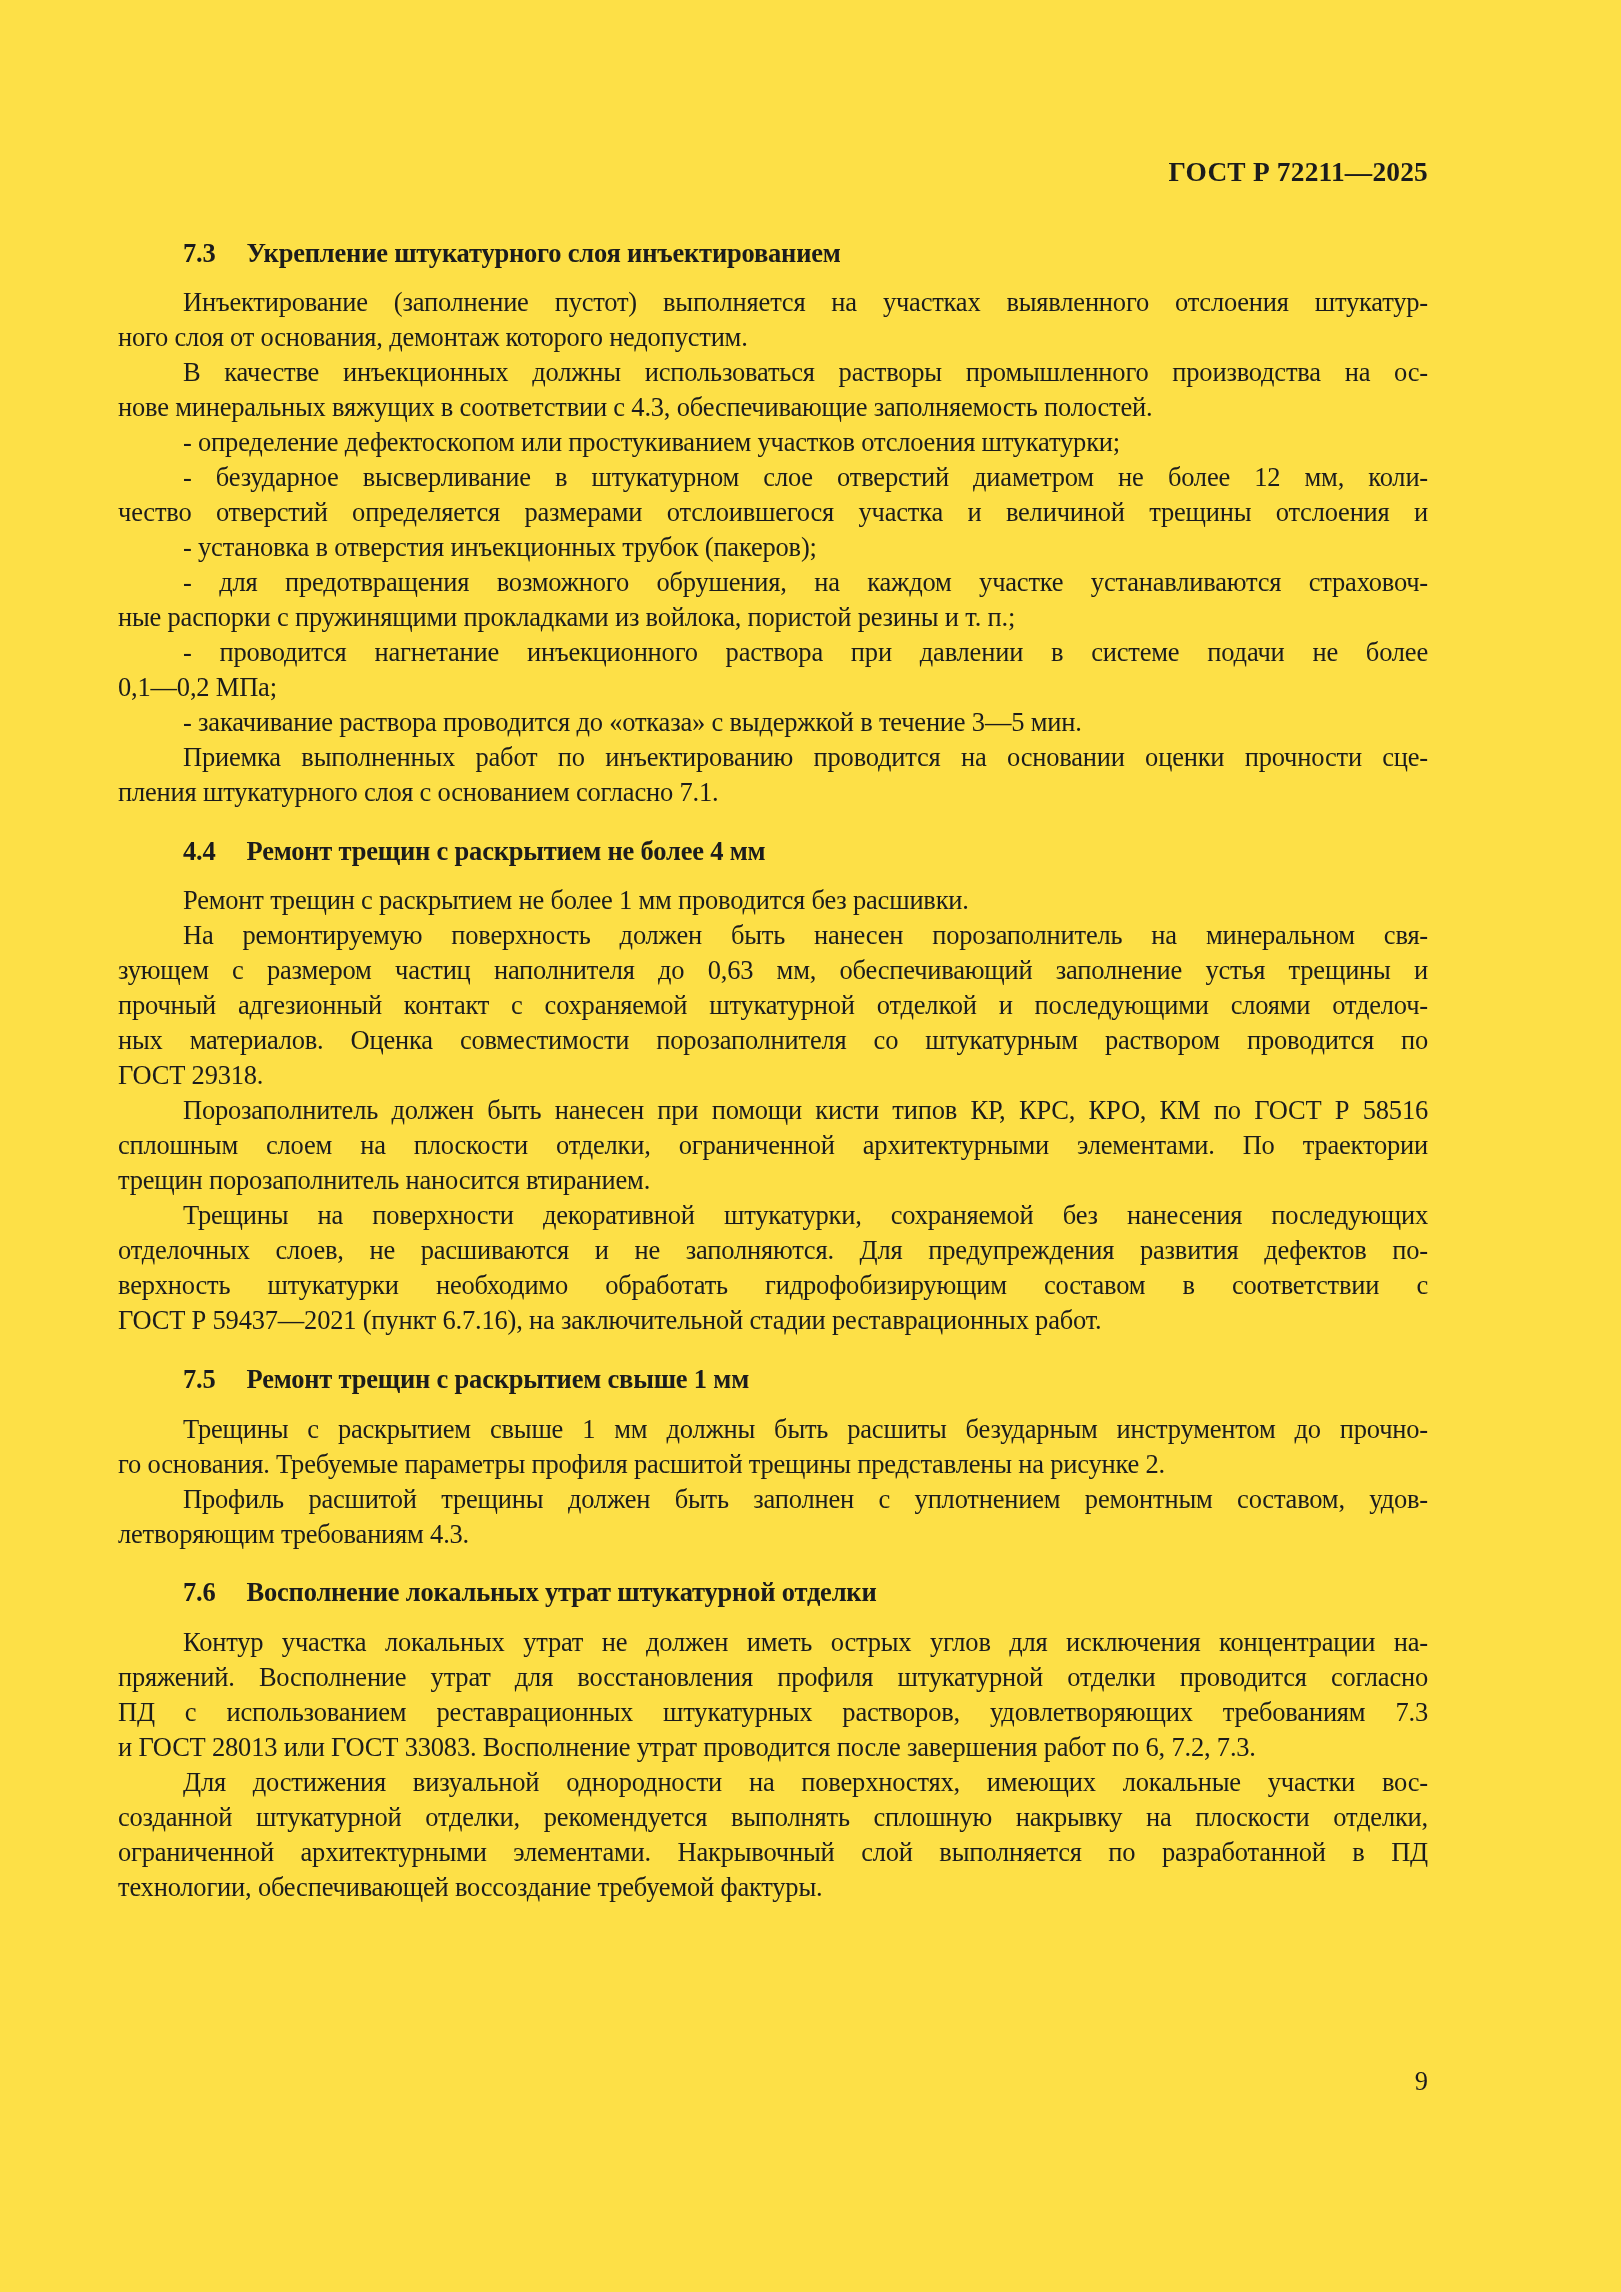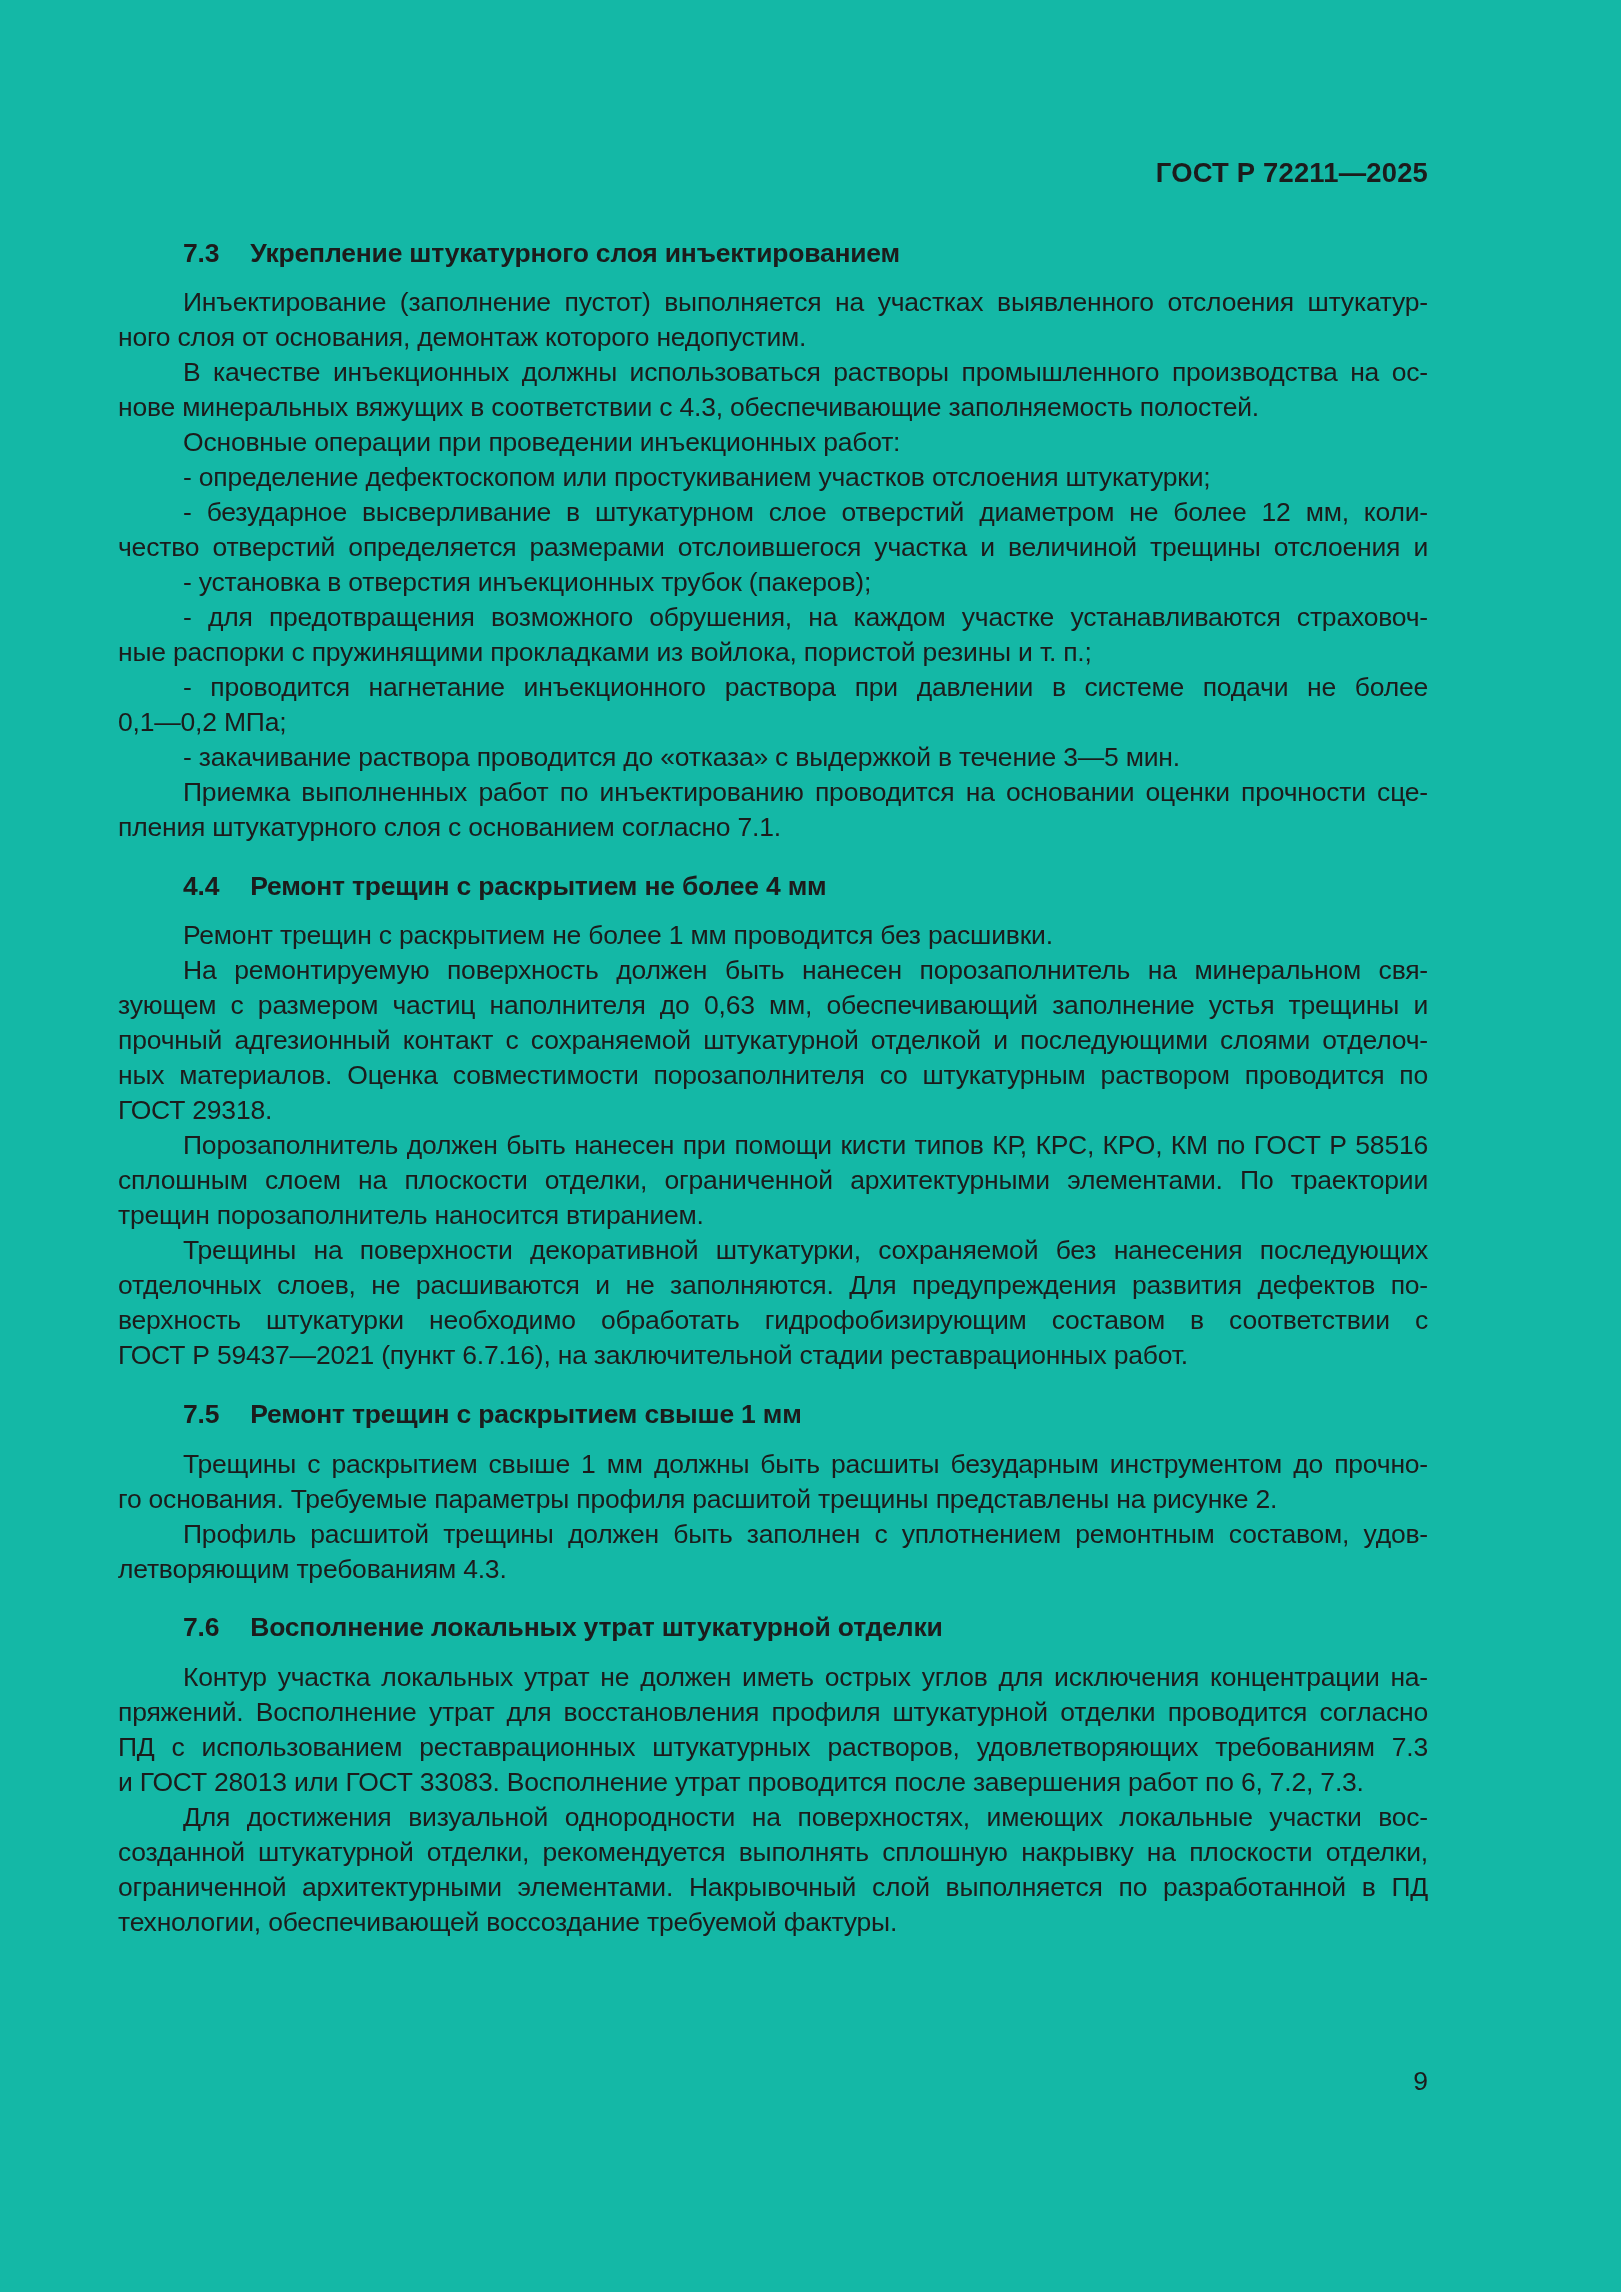--- a/index.html
+++ b/index.html
@@ -4,23 +4,23 @@
 <style>
   html, body {
     margin: 0;
     padding: 0;
     background: #e8e8e8;
   }
   .page {
     position: relative;
     width: 1621px;
     height: 2293px;
-    background: #14b8a6;
+    background: #fde047;
     color: #1c1c1c;
-    font-family: Liberation Sans, sans-serif;
+    font-family: Liberation Serif, serif;
     overflow: hidden;
   }
   .running-header {
     position: absolute;
     top: 157px;
     left: 118px;
     width: 1310px;
     text-align: right;
     font-weight: bold;
     font-size: 27.4px;
@@ -69,23 +69,20 @@
 
   <div class="doc-body">
       <div class="heading"><span class="num">7.3</span><span class="ttl">Укрепление штукатурного слоя инъектированием</span></div>
       <div class="para">
         <div class="line first full">Инъектирование (заполнение пустот) выполняется на участках выявленного отслоения штукатур-</div>
         <div class="line last">ного слоя от основания, демонтаж которого недопустим.</div>
       </div>
       <div class="para">
         <div class="line first full">В качестве инъекционных должны использоваться растворы промышленного производства на ос-</div>
         <div class="line last">нове минеральных вяжущих в соответствии с 4.3, обеспечивающие заполняемость полостей.</div>
-      </div>
-      <div class="para">
-        <div class="line first last">Основные операции при проведении инъекционных работ:</div>
       </div>
       <div class="para">
         <div class="line first last">- определение дефектоскопом или простукиванием участков отслоения штукатурки;</div>
       </div>
       <div class="para">
         <div class="line first full">- безударное высверливание в штукатурном слое отверстий диаметром не более 12 мм, коли-</div>
         <div class="line full">чество отверстий определяется размерами отслоившегося участка и величиной трещины отслоения и</div>
       </div>
       <div class="para">
         <div class="line first last">- установка в отверстия инъекционных трубок (пакеров);</div>

